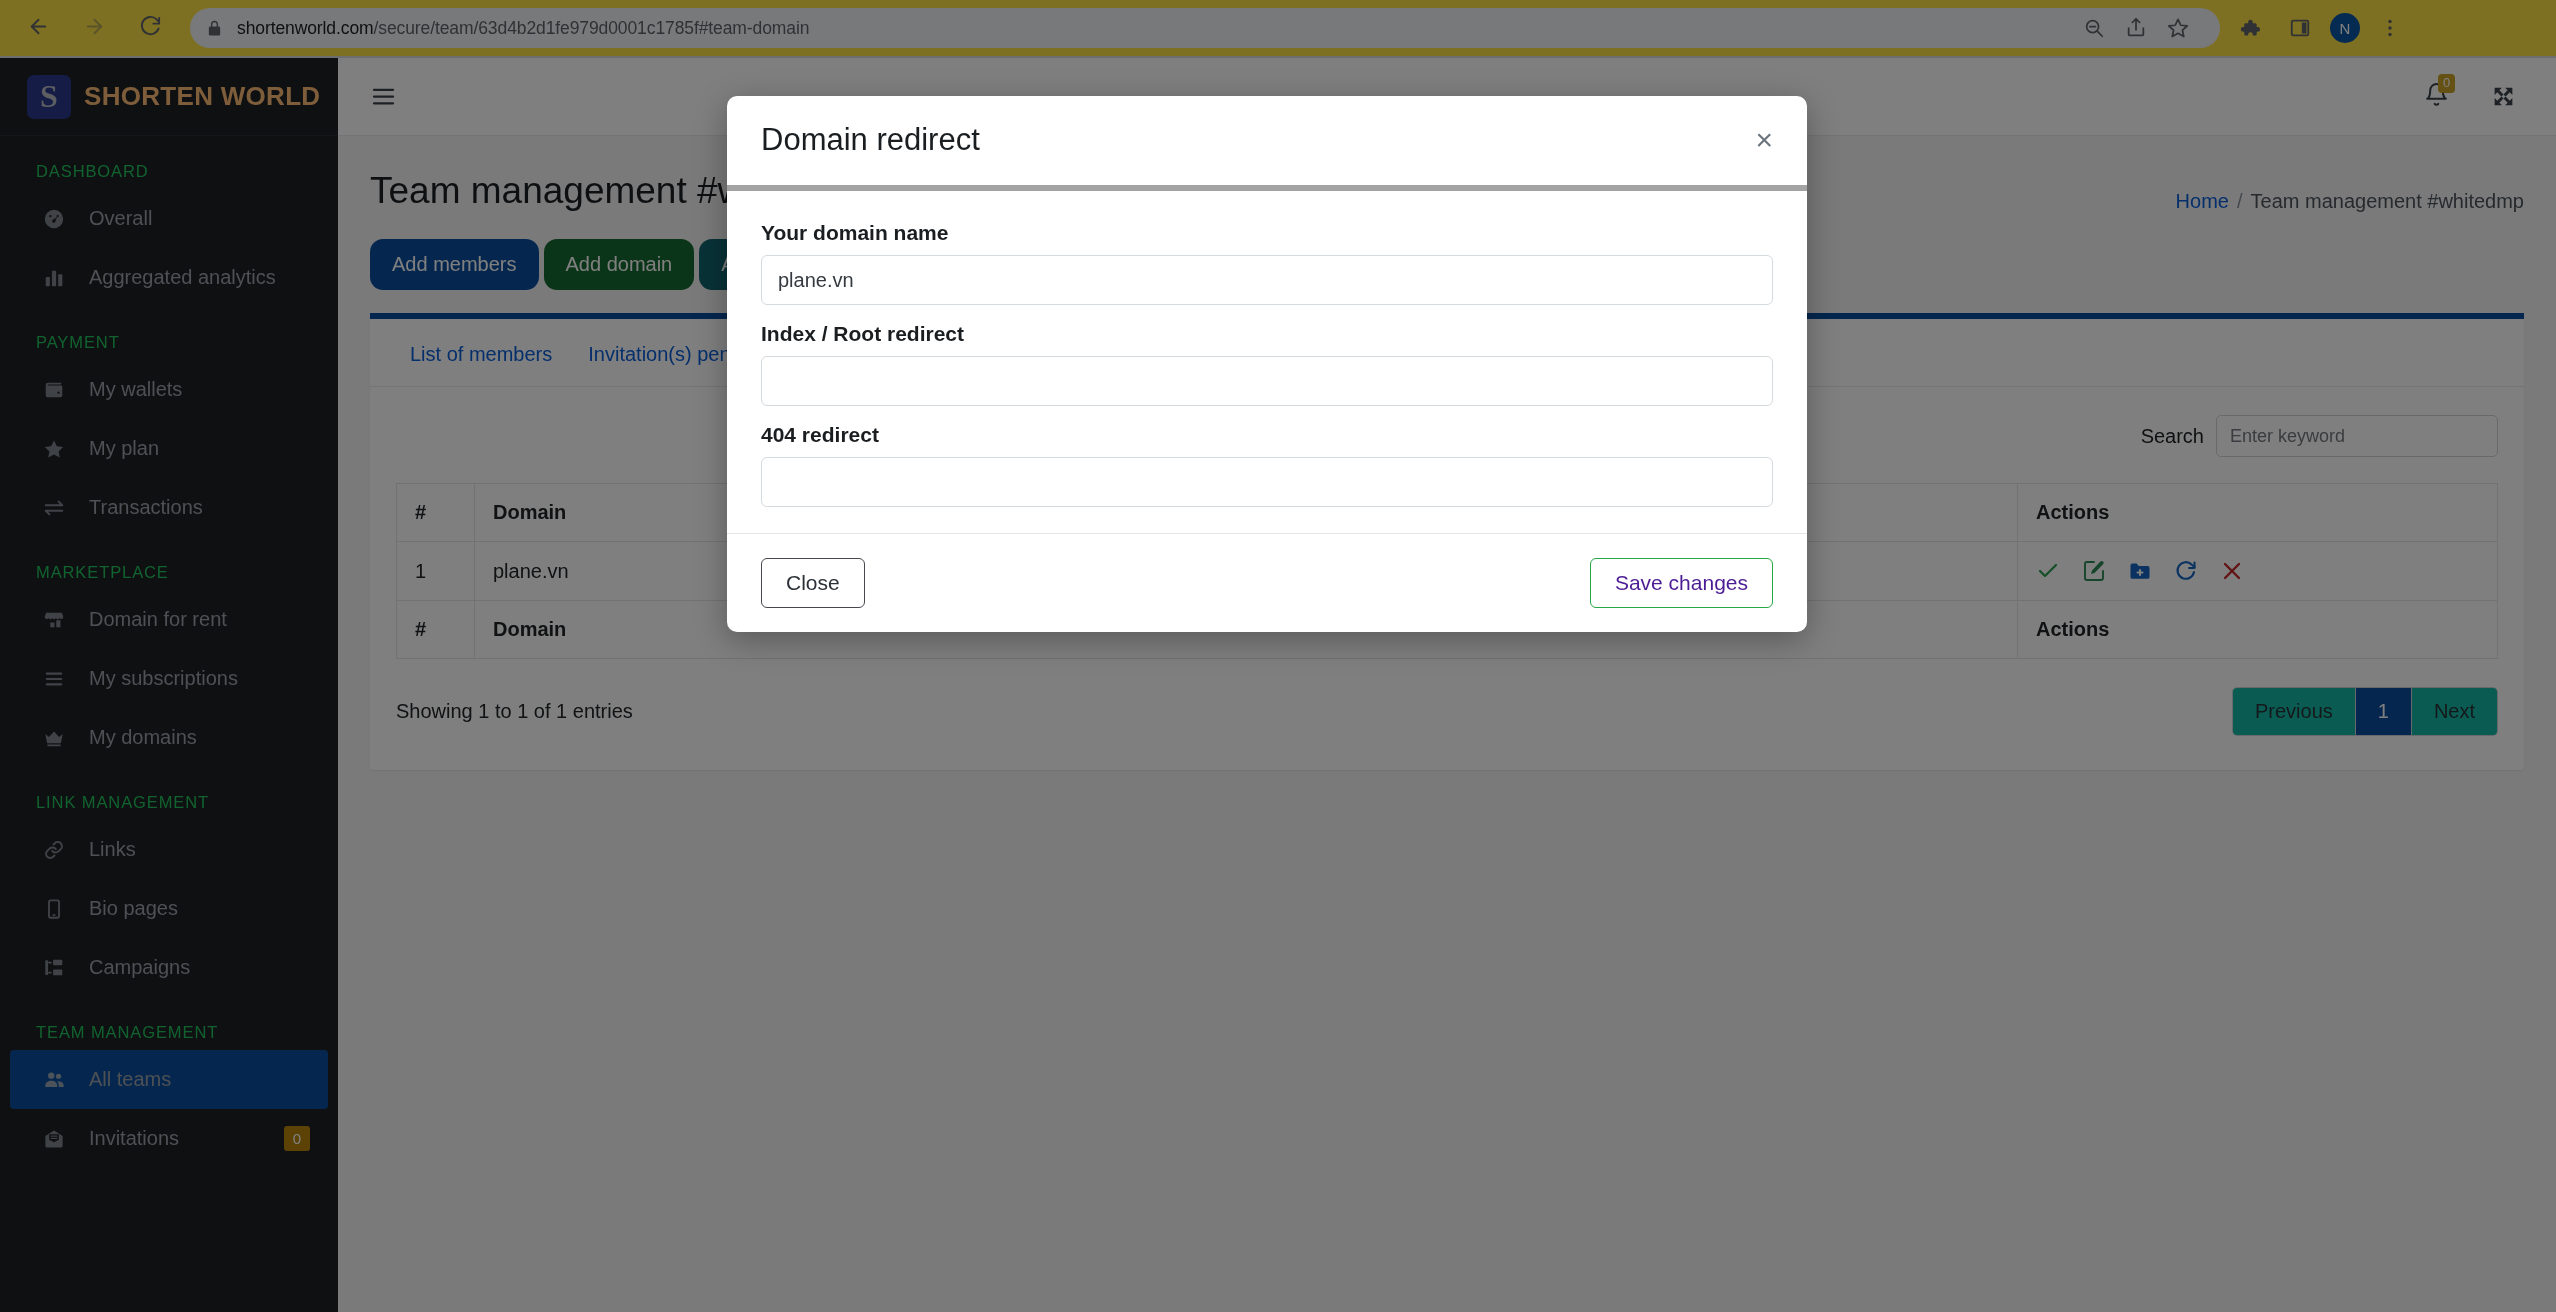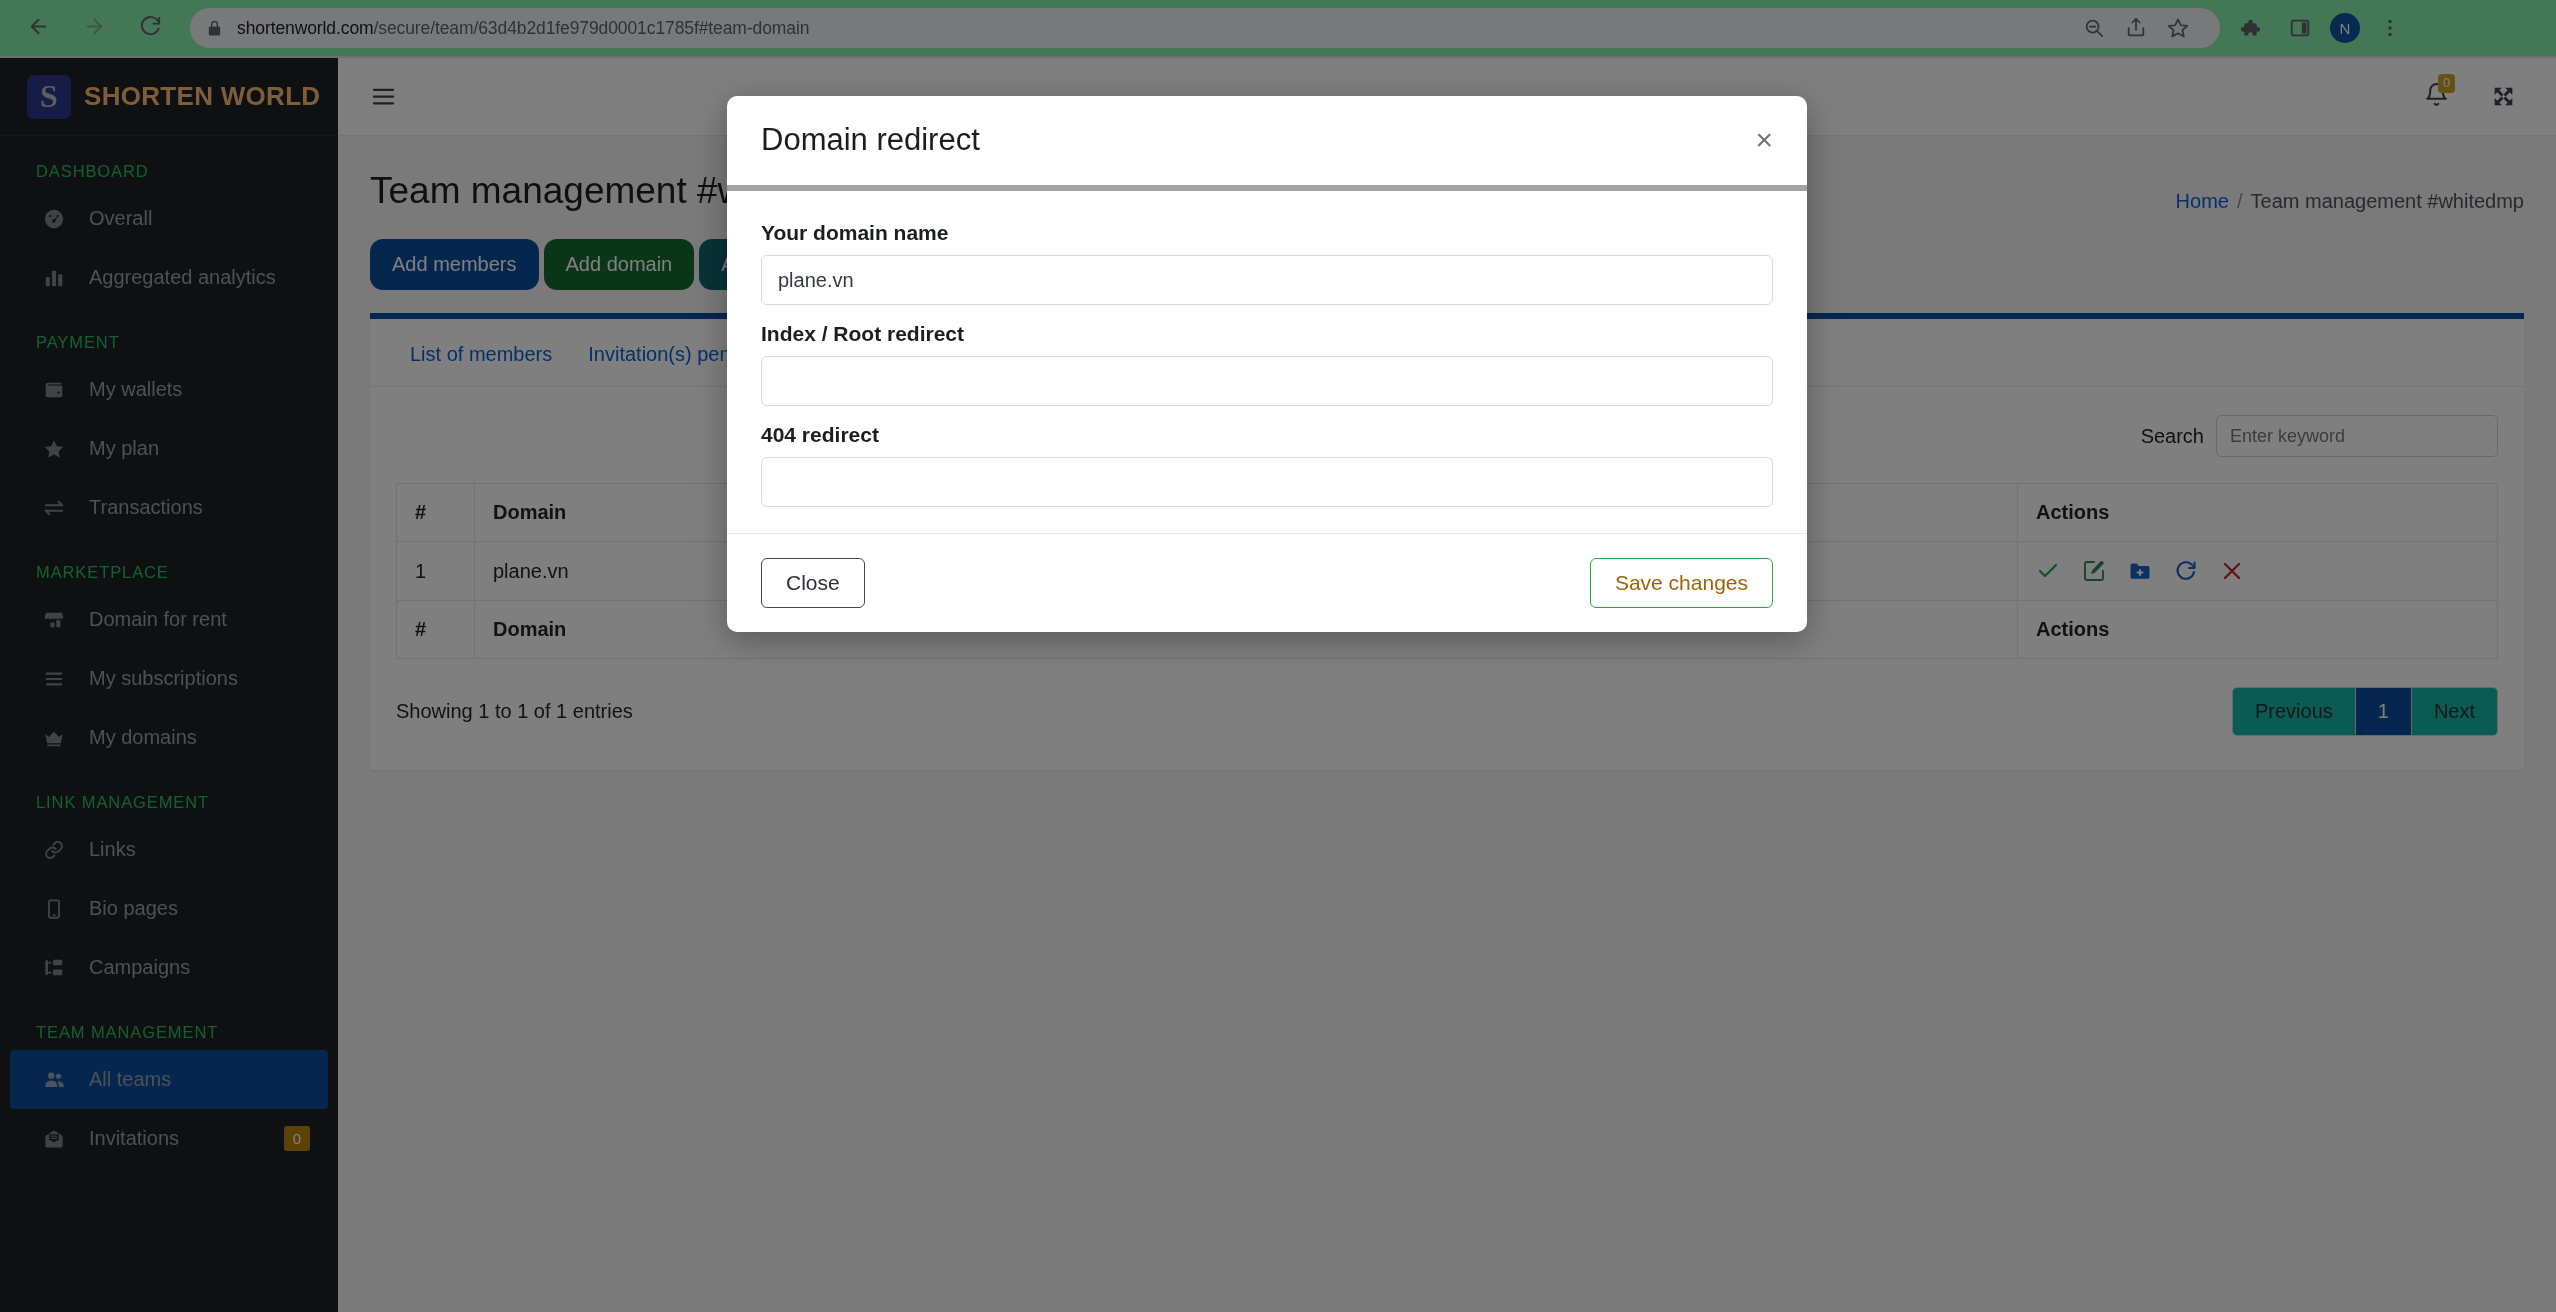--- a/index.html
+++ b/index.html
@@ -6,21 +6,21 @@
   html, body {
     width: 2556px; height: 1312px;
     font-family: "Liberation Sans", sans-serif;
     background: #ffffff;
     overflow: hidden;
   }
 
   
   #browser-bar {
     position: absolute; left: 0; top: 0; width: 2556px; height: 56px;
-    background: #86efac; display: flex; align-items: center;
+    background: #fde047; display: flex; align-items: center;
   }
   .nav-btn {
     width: 48px; height: 48px; margin-left: 8px;
     display: flex; align-items: center; justify-content: center;
     border-radius: 50%; color: #5f6368;
   }
   .nav-btn:first-child { margin-left: 14px; }
   #omnibox {
     flex: 0 0 auto; width: 2030px; height: 40px; margin-left: 16px;
     background: #f1f3f4; border-radius: 20px;
@@ -190,21 +190,21 @@
   #modal-footer {
     display: flex; align-items: center; padding: 24px 34px;
     border-top: 1px solid #e3e5e8;
   }
   #close-button {
     font-size: 21px; padding: 12px 24px; border: 1px solid #45494d; border-radius: 6px;
     background: #fff; color: #2b3137; font-family: inherit;
   }
   #save-button {
     margin-left: auto; font-size: 21px; padding: 12px 24px;
-    border: 1px solid #28a745; border-radius: 6px; background: #fff; color: #a16207;
+    border: 1px solid #28a745; border-radius: 6px; background: #fff; color: #4c1d95;
     font-family: inherit;
   }
 </style>
 </head>
 <body>
 
 <div id="browser-bar">
   <div class="nav-btn">
     <span>
       <svg width="23" height="23" viewBox="0 0 24 24" fill="none" stroke="currentColor" stroke-width="2" stroke-linecap="round" stroke-linejoin="round">

